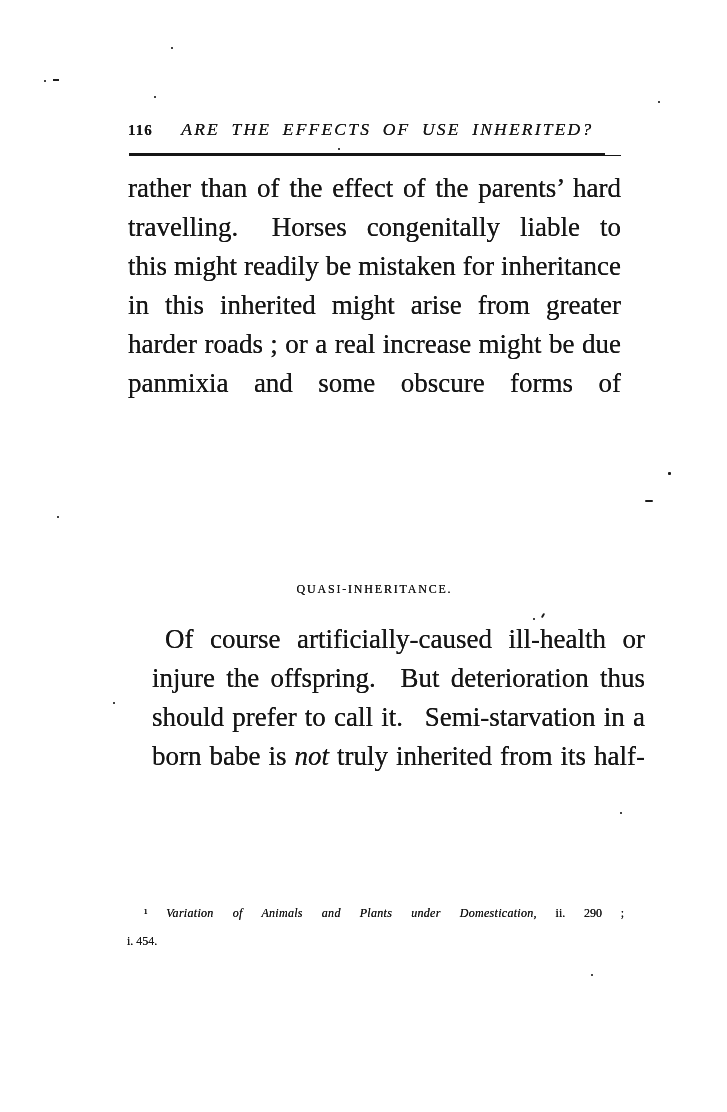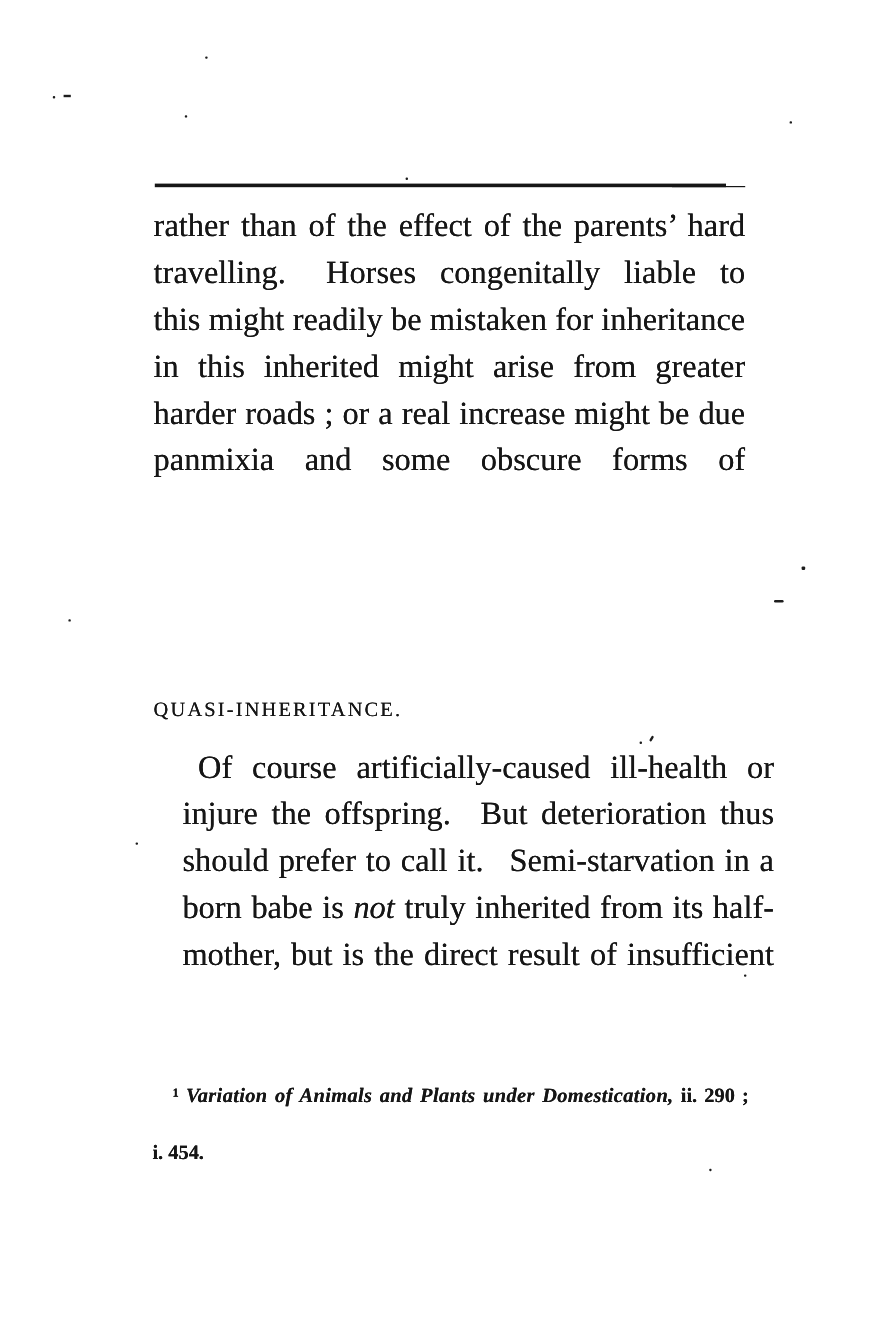--- a/index.html
+++ b/index.html
@@ -78,75 +78,77 @@
     text-align-last: justify;
     height: 39px;
     overflow: hidden;
   }
   .para2 .line:first-child { padding-left: 13px; }
   .section-heading {
     position: absolute;
     top: 582px;
     left: 128px;
     width: 493px;
-    text-align: left;
-    font-size: 17px;
+    text-align: center;
+    font-size: 12px;
     letter-spacing: 1.8px;
     text-shadow: 0 0 0.5px currentColor;
   }
   .footnote {
     position: absolute;
     top: 899px;
     left: 127px;
     width: 497px;
-    font-size: 17px;
+    font-size: 12px;
     line-height: 28px;
     text-shadow: 0 0 0.4px currentColor;
-    font-weight: bold;
   }
   .footnote .line {
     text-align: justify;
     text-align-last: justify;
   }
   .footnote .line:first-child { padding-left: 17px; }
-  .footnote .line:last-child { text-align-last: left; margin-top: 20px; }
+  .footnote .line:last-child { text-align-last: left; }
   .footnote i { letter-spacing: 0.3px; }
   
   .speck {
     position: absolute;
     background: #1d1d1d;
     border-radius: 40%;
   }
 </style>
 </head>
 <body>
 
 <div class="page">
 
+  <div class="header">
+    <span class="pagenum">116</span>
+    <span class="running-title">ARE THE EFFECTS OF USE INHERITED?</span>
+  </div>
 
   <div class="rule"></div>
   <div class="rule-tail"></div>
 
   <div class="para para1">
       <div class="line">rather than of the effect of the parents’ hard</div>
       <div class="line">travelling.  Horses congenitally liable to such</div>
       <div class="line">this might readily be mistaken for inheritance of</div>
       <div class="line">in this inherited might arise from greater attention</div>
       <div class="line">harder roads ; or a real increase might be due to</div>
       <div class="line">panmixia and some obscure forms of correlation.</div>
     </div>
 
   <div class="section-heading">QUASI-INHERITANCE.</div>
 
   <div class="para para2">
       <div class="line">Of course artificially-caused ill-health or weak-</div>
       <div class="line">injure the offspring.  But deterioration thus</div>
       <div class="line">should prefer to call it.  Semi-starvation in a new-</div>
       <div class="line">born babe is <i>not</i> truly inherited from its half-starved</div>
-      <div class="line">mother, but is the direct result of insufficient</div>
     </div>
 
   <div class="footnote">
       <div class="line">¹ <i>Variation of Animals and Plants under Domestication,</i> ii. 290 ;</div>
       <div class="line">i. 454.</div>
     </div>
 
   <div class="speck" style="left:171px;top:47px;width:2px;height:2px;"></div>
   <div class="speck" style="left:44px;top:80px;width:2px;height:2px;"></div>
   <div class="speck" style="left:53px;top:79px;width:6px;height:1.6px;border-radius:0;"></div>

